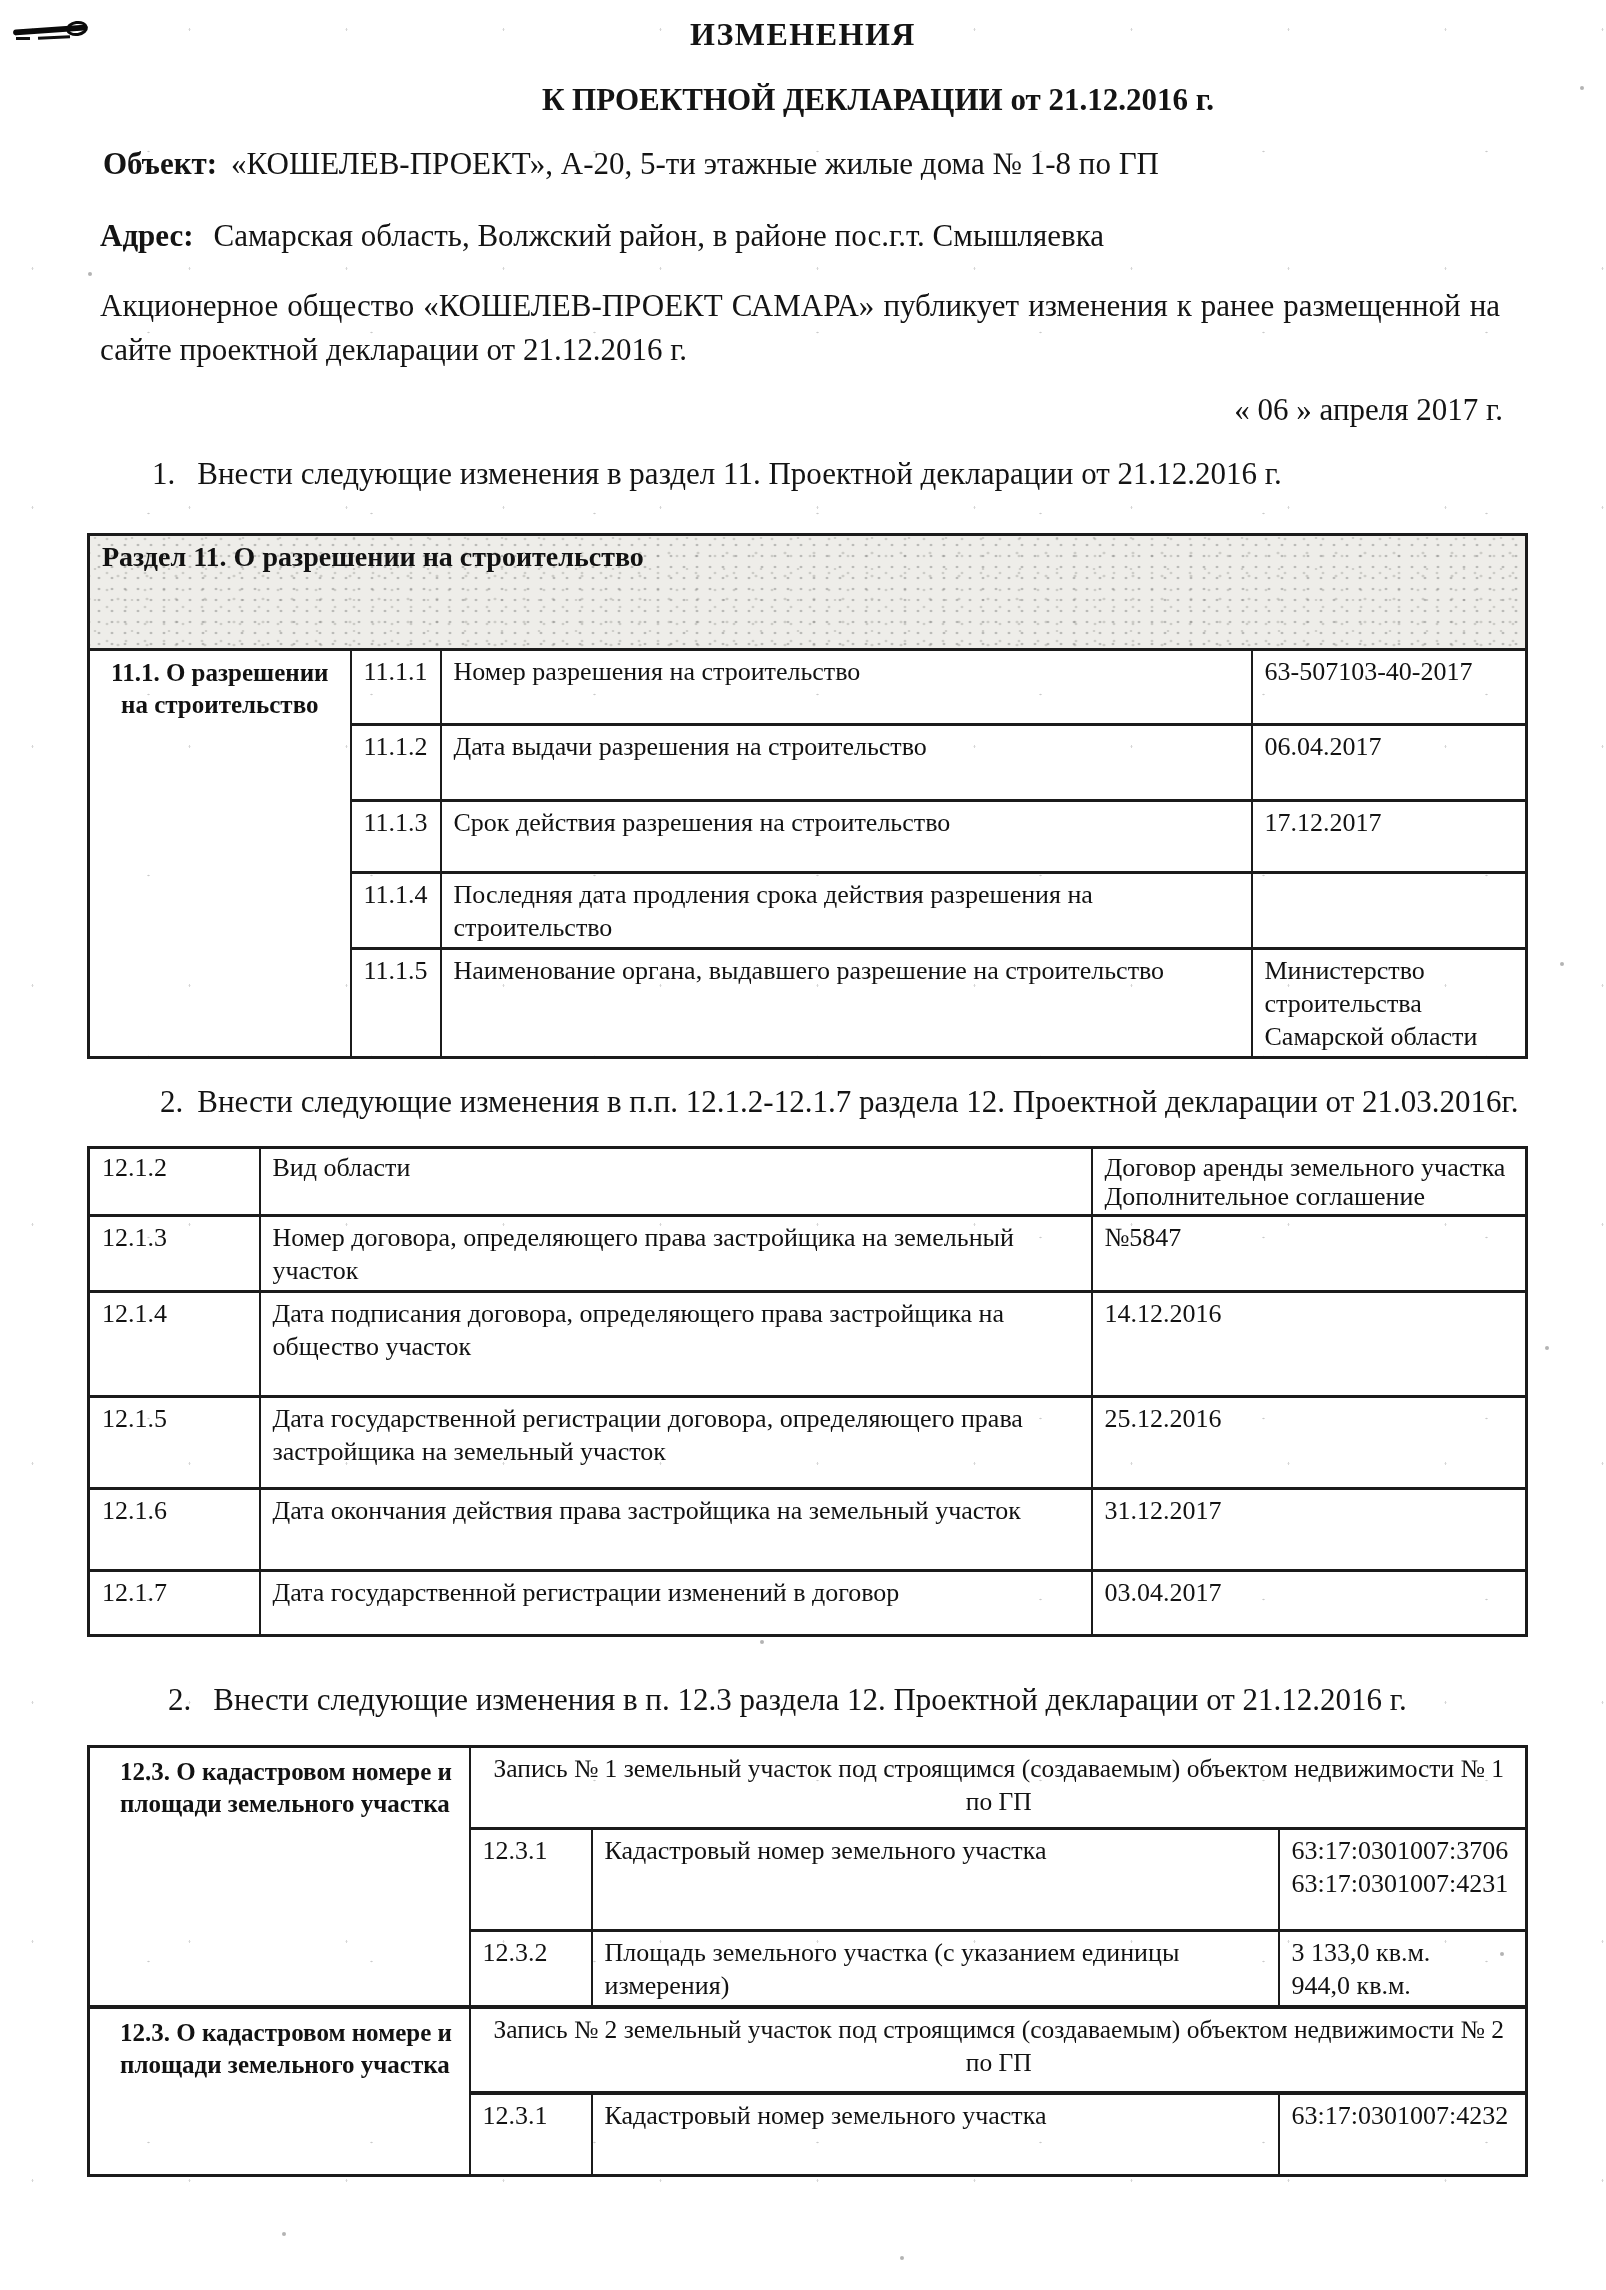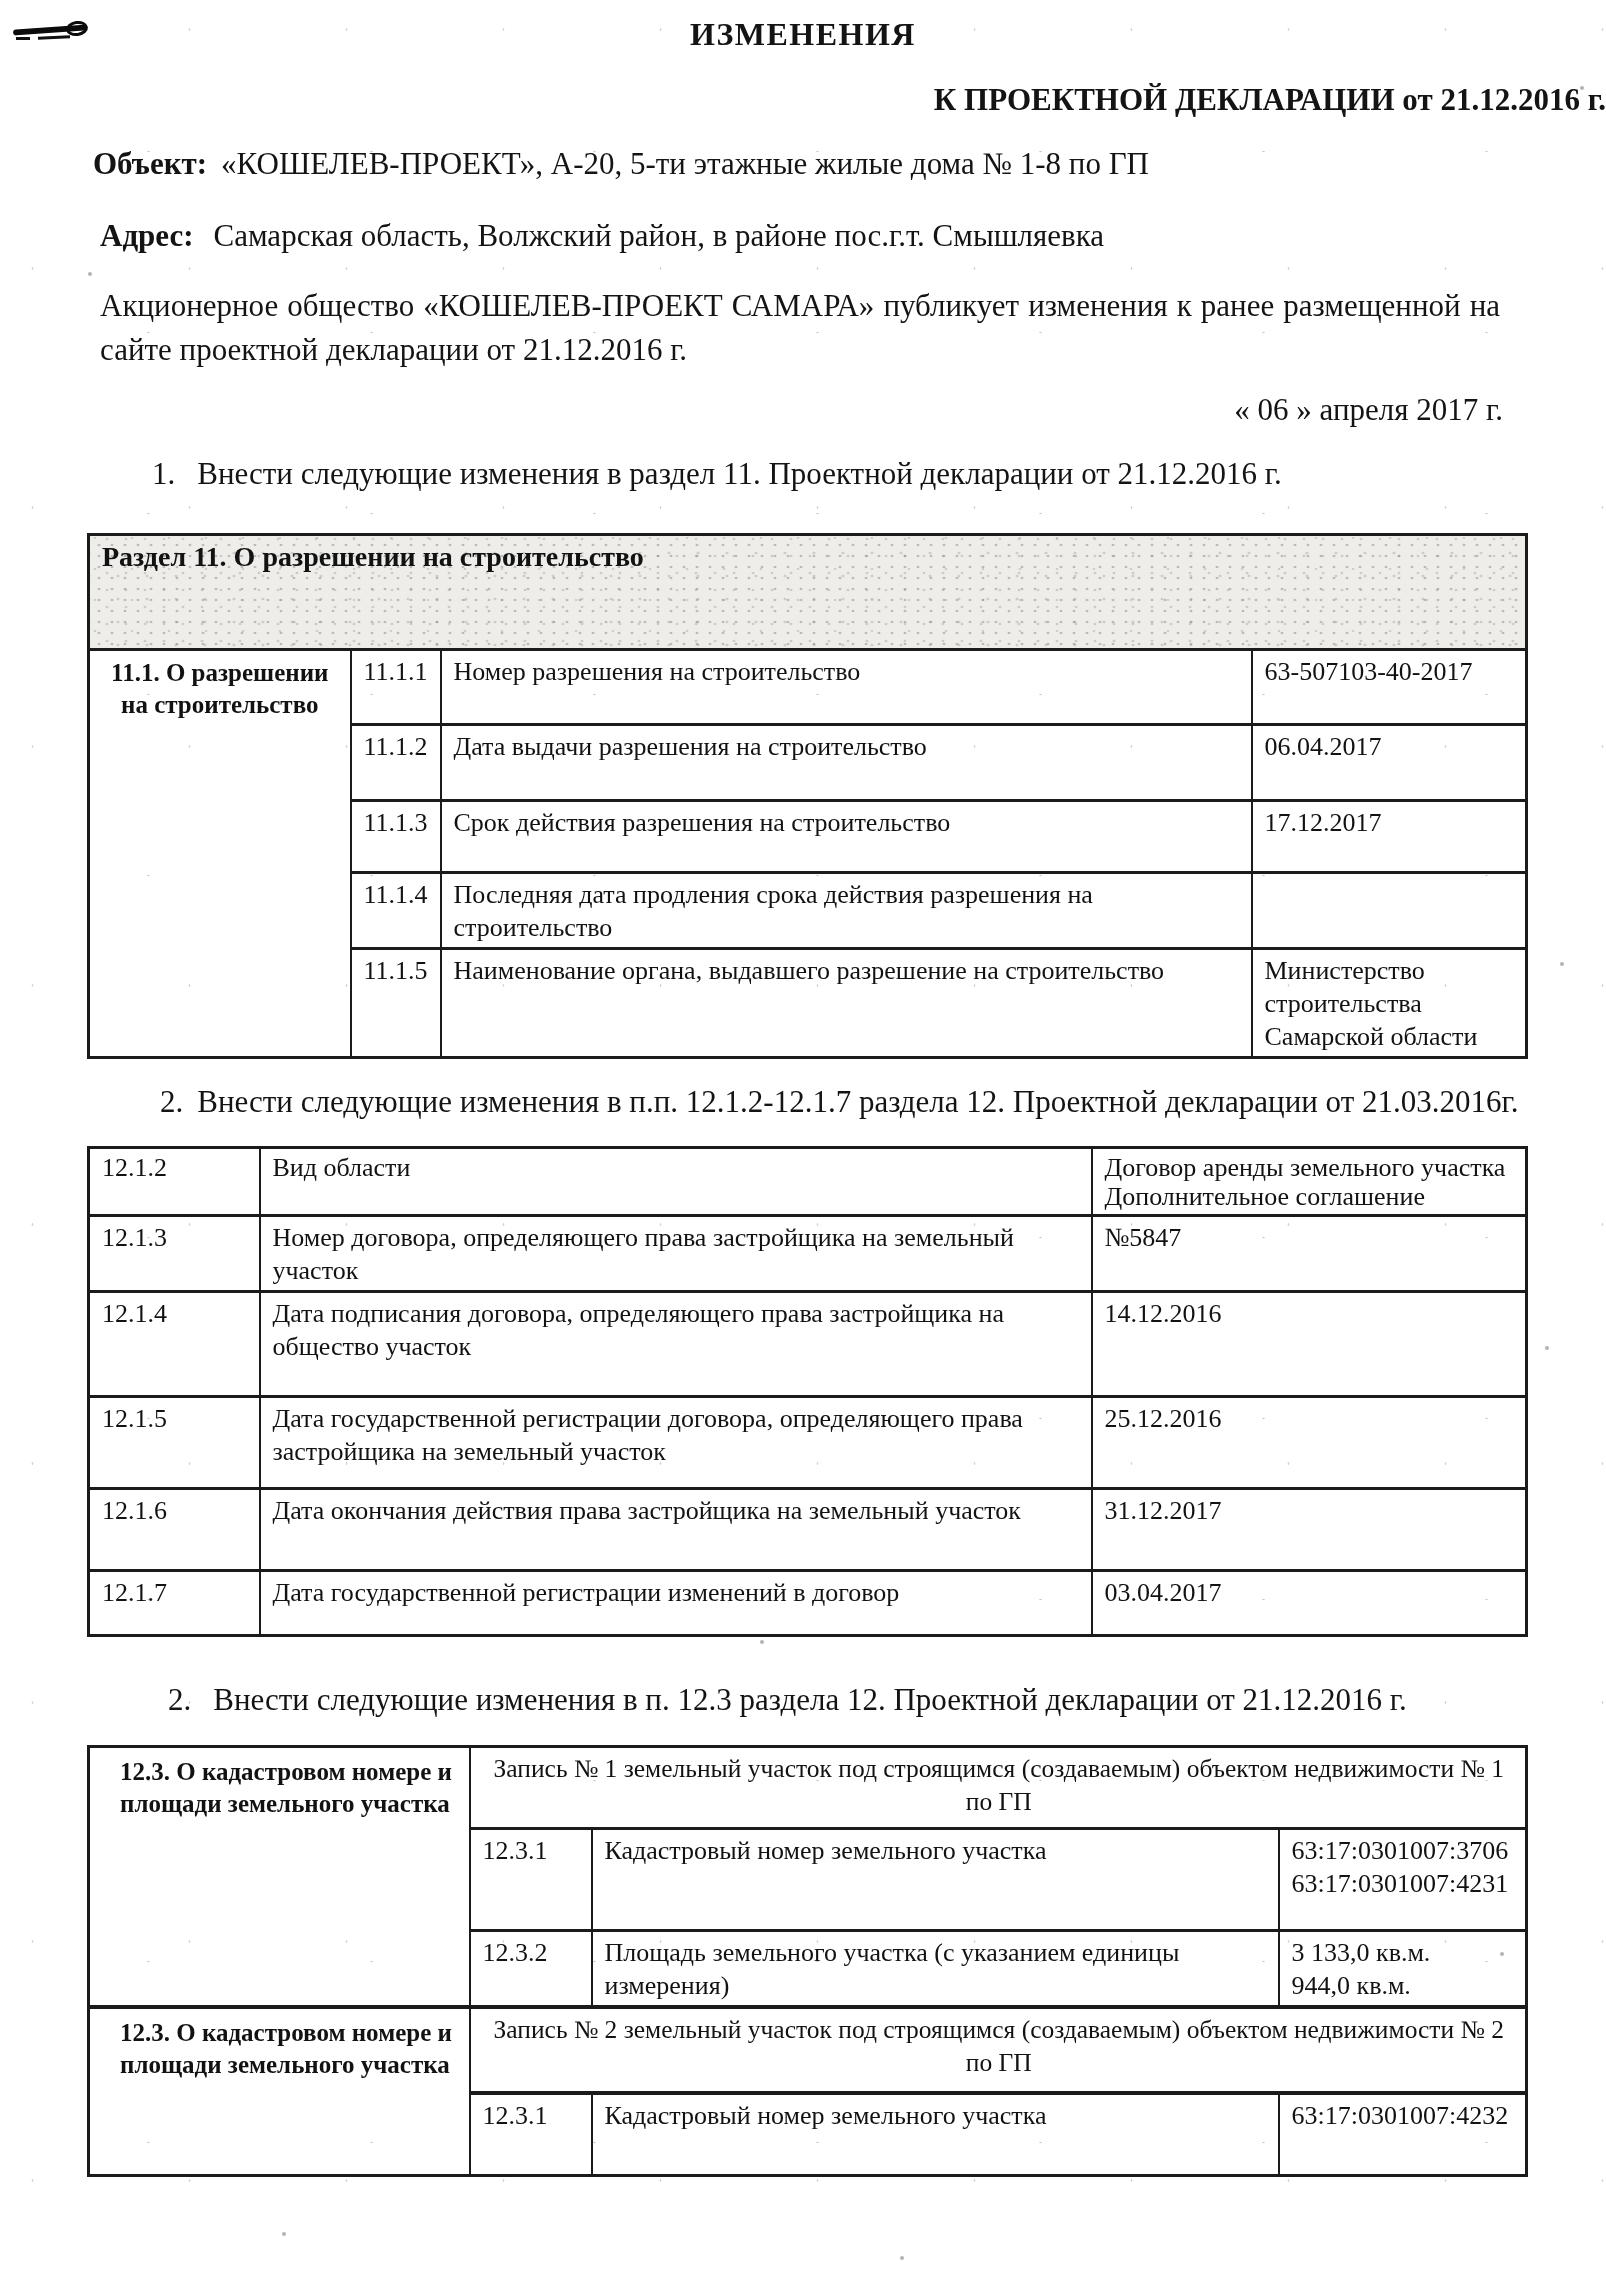--- a/index.html
+++ b/index.html
@@ -12,22 +12,22 @@
       radial-gradient(#c9c9c9 0.8px, transparent 1.3px),
       radial-gradient(#d6d6d6 0.7px, transparent 1.2px);
     background-size:223px 181px, 157px 239px;
     background-position:37px 61px, 111px 149px;
     color:#141414;
     font-family:"Liberation Serif","DejaVu Serif",serif;
     overflow:hidden;
   }
   .abs{position:absolute;}
   .doc-title{top:16px;left:0;width:100%;text-align:center;font-size:32px;font-weight:bold;letter-spacing:1.5px;}
-  .doc-subtitle{top:82px;left:0;width:100%;box-sizing:border-box;padding-left:150px;text-align:right;font-size:31px;font-weight:bold;}
-  .object-line{top:146px;left:93px;font-size:31px;}
+  .doc-subtitle{top:82px;left:0;width:100%;box-sizing:border-box;padding-left:150px;text-align:center;font-size:31px;font-weight:bold;}
+  .object-line{top:146px;left:103px;font-size:31px;}
   .address-line{top:218px;left:100px;font-size:31px;}
   .label-b{font-weight:bold;margin-right:14px;}
   .addr-gap{margin-right:20px;}
   .intro{top:284px;left:100px;width:1400px;font-size:31px;line-height:44px;text-align:justify;margin:0;}
   .date-line{top:392px;left:0;width:1503px;text-align:right;font-size:31px;}
   .list-item{font-size:31px;white-space:nowrap;}
   .item-1{top:456px;left:152px;}
   .item-2{top:1084px;left:160px;}
   .item-3{top:1682px;left:168px;}
   .list-item .num{margin-right:22px;}

